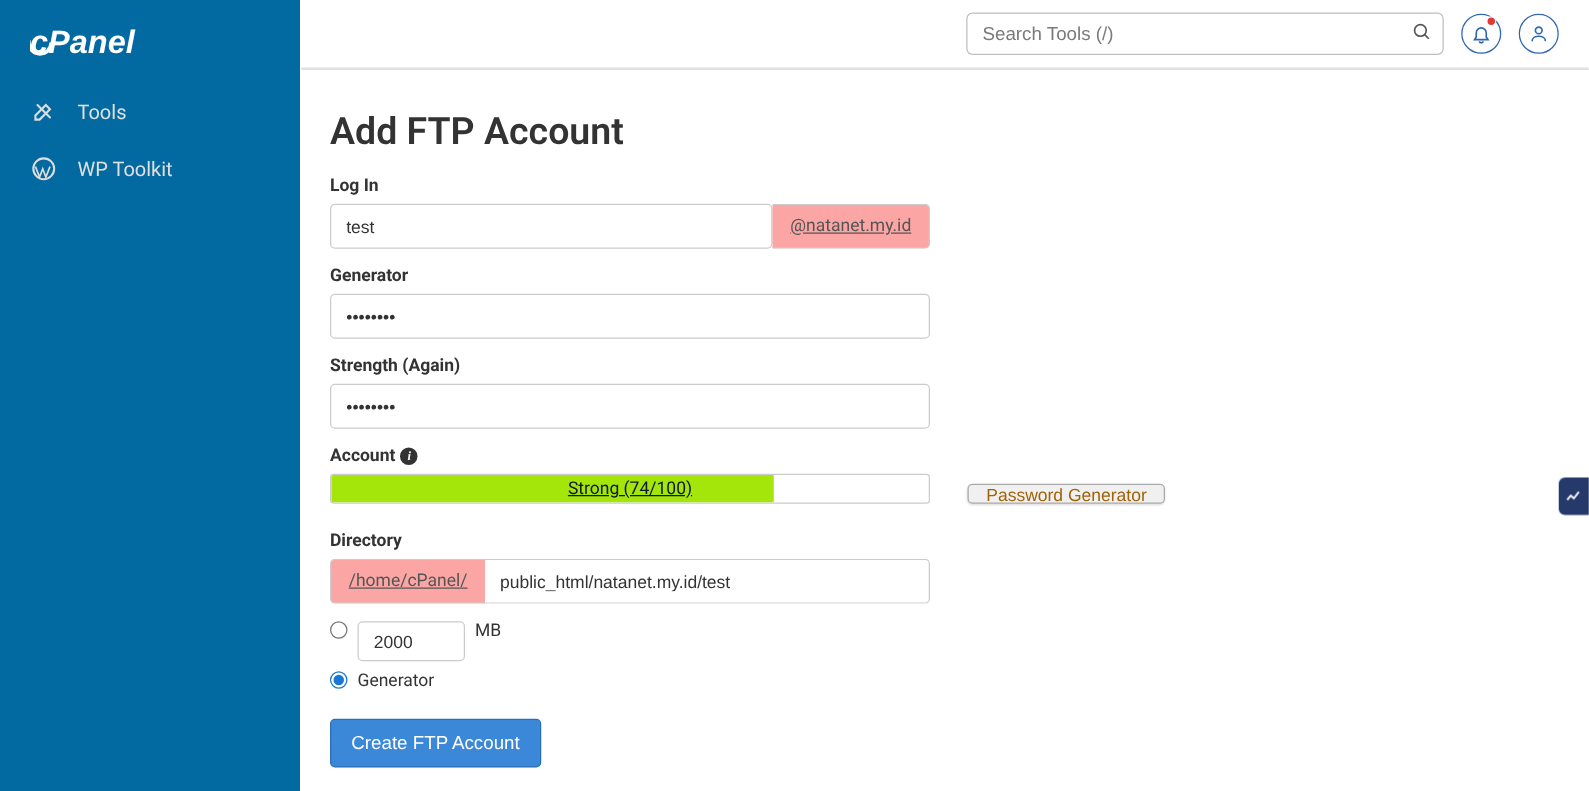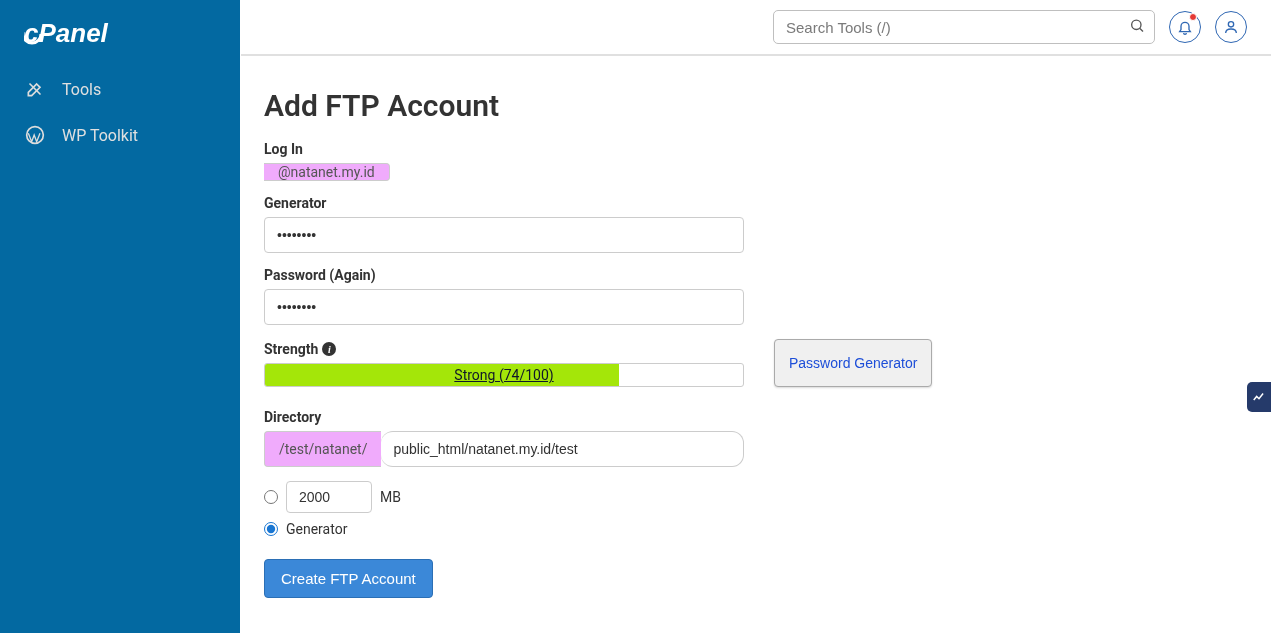--- a/index.html
+++ b/index.html
@@ -19,35 +19,35 @@
 .circle-btn { width: 32px; height: 32px; border: 1.5px solid #2f67b3; border-radius: 50%; display: flex; align-items: center; justify-content: center; cursor: pointer; position: relative; color: #2f67b3; background:#fff; }
 .circle-btn .dot { position: absolute; top: 1px; right: 3px; width: 8px; height: 8px; background: #e53935; border-radius: 50%; border: 1px solid #fff; }
 
 .content { position: absolute; left: 240px; top: 56px; right: 0; bottom: 0; padding: 32px 12px 24px 24px; overflow-y: auto; }
 h1 { font-size: 30px; font-weight: 600; color: #333; margin-bottom: 18px; }
 .field { margin-bottom: 14px; }
 .field-label { font-weight: 700; color: #333; margin-bottom: 6px; display: flex; align-items: center; gap: 4px; font-size: 14px; }
 .input-group { display: flex; width: 480px; }
 .input-group input, .field input[type=text], .field input[type=password] { height: 36px; border: 1px solid #ccc; border-radius: 4px; padding: 0 12px; font-size: 14px; color: #333; width: 480px; }
 .input-group input { border-top-right-radius: 0; border-bottom-right-radius: 0; flex: 1; width: auto; }
-.input-addon { background: #f0abfc; border: 1px solid #ccc; border-left: none; border-top-right-radius: 4px; border-bottom-right-radius: 4px; padding: 0 14px; display: flex; align-items: center; color: #555; font-size: 14px; }
+.input-addon { background: #fca5a5; border: 1px solid #ccc; border-left: none; border-top-right-radius: 4px; border-bottom-right-radius: 4px; padding: 0 14px; display: flex; align-items: center; color: #555; font-size: 14px; text-decoration: underline; }
 .input-addon.left { border-left: 1px solid #ccc; border-right: none; border-radius: 4px 0 0 4px; }
-.input-group .left + input { border-top-left-radius: 0; border-bottom-left-radius: 0; border-left: none; border-radius: 12px; }
+.input-group .left + input { border-top-left-radius: 0; border-bottom-left-radius: 0; border-left: none; }
 
 .strength-row { display: flex; align-items: flex-end; gap: 30px; }
 .strength-col { width: 480px; }
 .strength-bar-wrap { width: 480px; height: 24px; border: 1px solid #ccc; border-radius: 3px; overflow: hidden; position: relative; background: #fff; display:flex; align-items:center; justify-content:center; }
 .strength-bar-fill { position: absolute; left: 0; top: 0; bottom: 0; background: #a4e609; }
 .strength-bar-text { position: relative; z-index: 1; font-size: 14px; color: #0f172a; text-decoration: underline; }
-.gen-btn { height: 48px; padding: 0 14px; background: #f0f0f0; border: 1px solid #aaa; border-radius: 4px; cursor: pointer; font-size: 14px; color: #1d4ed8; box-shadow: 0 1px 2px rgba(0,0,0,0.15); }
+.gen-btn { height: 16px; padding: 0 14px; background: #f0f0f0; border: 1px solid #aaa; border-radius: 4px; cursor: pointer; font-size: 14px; color: #a16207; box-shadow: 0 1px 2px rgba(0,0,0,0.15); }
 
 .info-icon { width: 14px; height: 14px; border-radius: 50%; background: #333; color: #fff; display: inline-flex; align-items:center; justify-content:center; font-size: 10px; font-weight: bold; font-style: italic; font-family: Georgia, serif; }
 
 .quota-opts { margin-top: 6px; }
-.quota-row { display: flex; align-items: center; gap: 8px; margin-bottom: 8px; }
+.quota-row { display: flex; gap: 8px; margin-bottom: 8px; }
 .quota-row input[type=radio] { width: 14px; height: 14px; accent-color: #1976d2; }
 .quota-row input[type=text] { width: 86px; height: 32px; }
 
 .primary-btn { background: #3b88d8; color: #fff; border: 1px solid #2b6fb5; border-radius: 4px; padding: 10px 16px; font-size: 15px; cursor: pointer; margin-top: 8px; }
 
 .stats-tab { position: absolute; right: 0; top: 382px; width: 24px; height: 30px; background: #253a6a; border-radius: 5px 0 0 5px; display:flex; align-items:center; justify-content:center; color:#fff; cursor:pointer; }
 </style>
 </head>
 <body>
 
@@ -102,52 +102,53 @@
       </svg>
   </div>
 </div>
 
 <div class="content">
   <h1>Add FTP Account</h1>
 
   <div class="field">
     <div class="field-label">Log In</div>
     <div class="input-group">
+      <input type="text" value="test" style="">
       <span class="input-addon">@natanet.my.id</span>
     </div>
   </div>
 
   <div class="field">
     <div class="field-label">Generator</div>
     <input type="password" value="••••••••" style="">
   </div>
 
   <div class="field">
-    <div class="field-label">Password (Again)</div>
+    <div class="field-label">Strength (Again)</div>
     <input type="password" value="••••••••" style="">
   </div>
 
   <div class="field strength-row">
     <div class="strength-col">
       <div class="field-label">
-        <span>Strength</span>
+        <span>Account</span>
         <span class="info-icon">i</span>
       </div>
       <div class="strength-bar-wrap">
         <div class="strength-bar-fill" id="strength-fill" style="width: 74%;"></div>
         <span class="strength-bar-text">Strong (74/100)</span>
       </div>
     </div>
     <button class="gen-btn">Password Generator</button>
   </div>
 
   <div class="field" style="margin-top:22px;">
     <div class="field-label">Directory</div>
     <div class="input-group">
-      <span class="input-addon left">/test/natanet/</span>
+      <span class="input-addon left">/home/cPanel/</span>
       <input type="text" value="public_html/natanet.my.id/test" style="">
     </div>
   </div>
 
   <div class="field">
     <div class="quota-opts">
       <div class="quota-row">
         <input type="radio" name="quota" style="">
         <input type="text" value="2000" style="">
         <span>MB</span>

